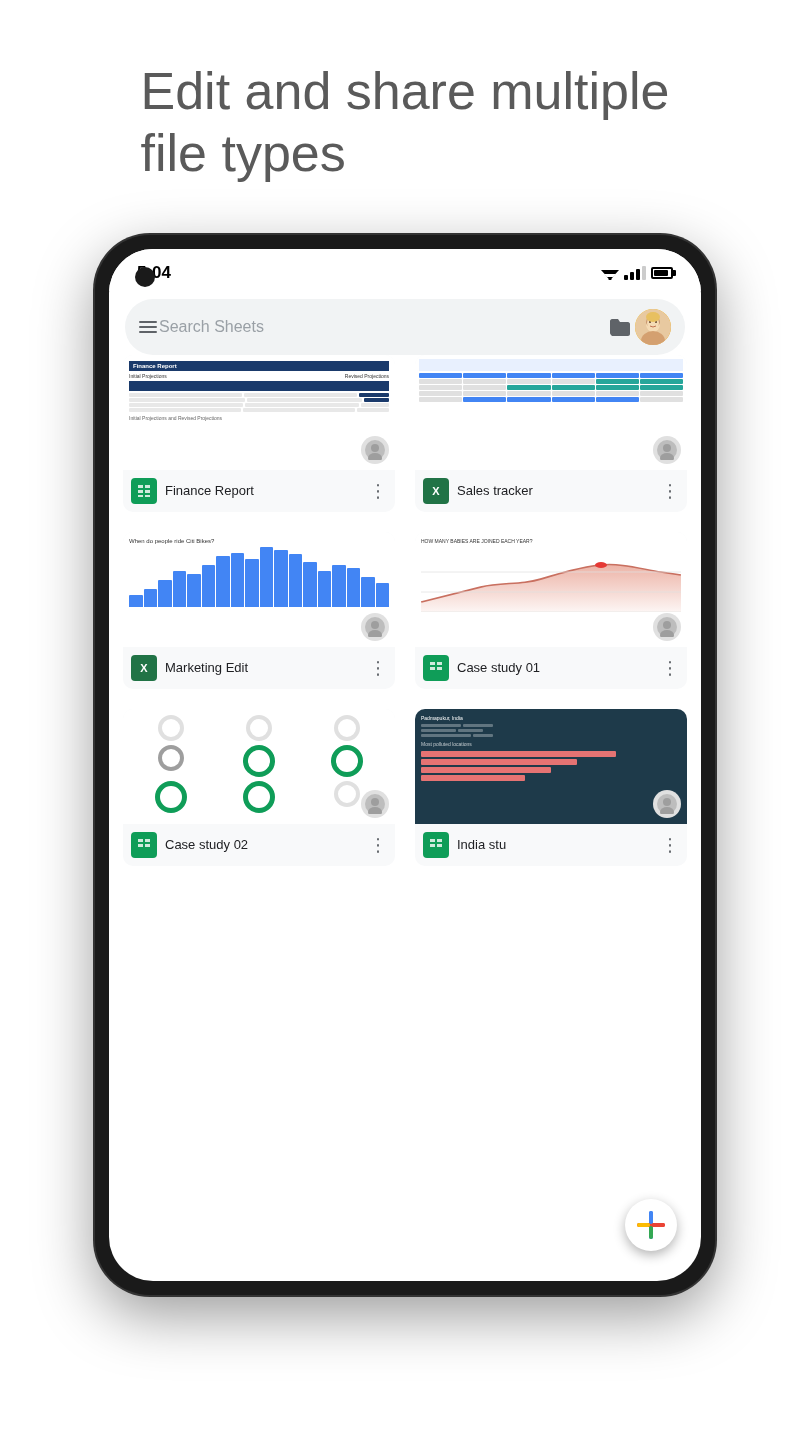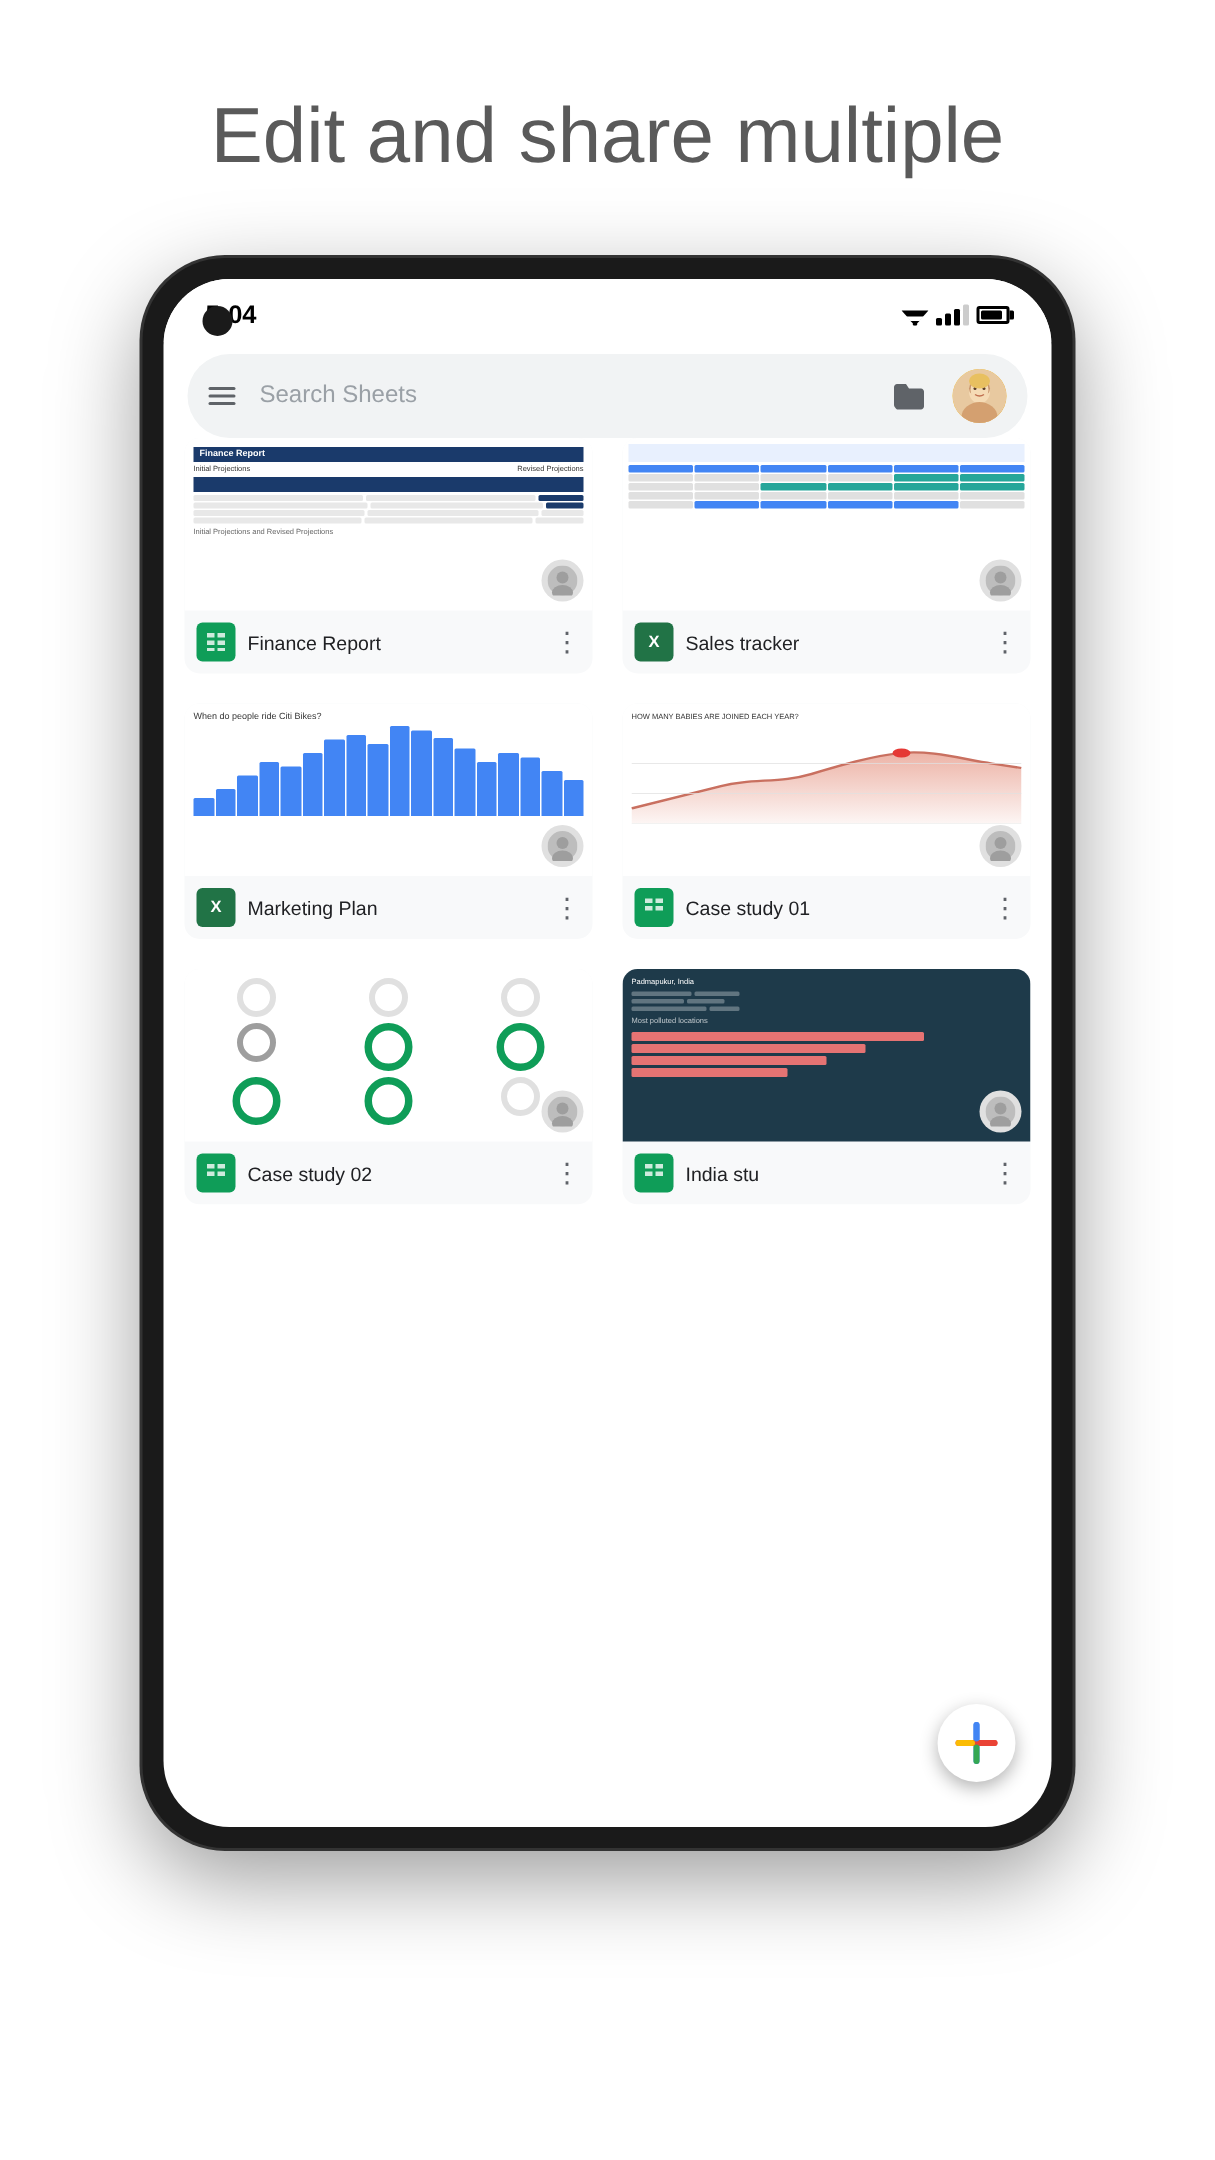--- a/index.html
+++ b/index.html
@@ -124,21 +124,21 @@
     }
 
     
     .search-bar {
       margin: 8px 16px 0 16px;
       background: #f1f3f4;
       border-radius: 28px;
       display: flex;
       align-items: center;
       padding: 10px 14px;
-      gap: 16px;
+      gap: 2px;
     }
     .hamburger {
       display: flex;
       flex-direction: column;
       gap: 3px;
       cursor: pointer;
     }
     .hamburger span {
       width: 18px;
       height: 2px;
@@ -405,20 +405,21 @@
       background: #e57373;
       border-radius: 1px;
       margin-bottom: 2px;
     }
   </style>
 </head>
 <body>
 
 <h1 class="header-title">
   <span>Edit and share multiple</span><br>
+  <span>file types</span>
 </h1>
 
 <div class="phone-wrapper">
 
   <div class="phone-frame"></div>
 
   <div class="phone-screen">
 
     <div class="camera-notch"></div>
 
@@ -606,21 +607,21 @@
           <div class="thumbnail-avatar">
             <svg width="20" height="20" viewBox="0 0 20 20">
                 <circle cx="10" cy="10" r="10" fill="#bdbdbd"></circle>
                 <circle cx="10" cy="8" r="4" fill="#9e9e9e"></circle>
                 <ellipse cx="10" cy="18" rx="7" ry="5" fill="#9e9e9e"></ellipse>
               </svg>
           </div>
         </div>
         <div class="file-info">
           <div class="file-icon file-icon-excel" style="font-size:11px;font-weight:bold;">X</div>
-          <span class="file-name">Marketing Plan</span>
+          <span class="file-name">Marketing Edit</span>
           <span class="file-menu">⋮</span>
         </div>
       </div>
 
       <div class="file-card">
         <div class="file-thumbnail th-casestudy01">
           <div class="chart-title">HOW MANY BABIES ARE JOINED EACH YEAR?</div>
           <svg class="area-chart" viewBox="0 0 130 65" preserveAspectRatio="none">
             <defs>
               <linearGradient id="grad1" x1="0" y1="0" x2="0" y2="1">

